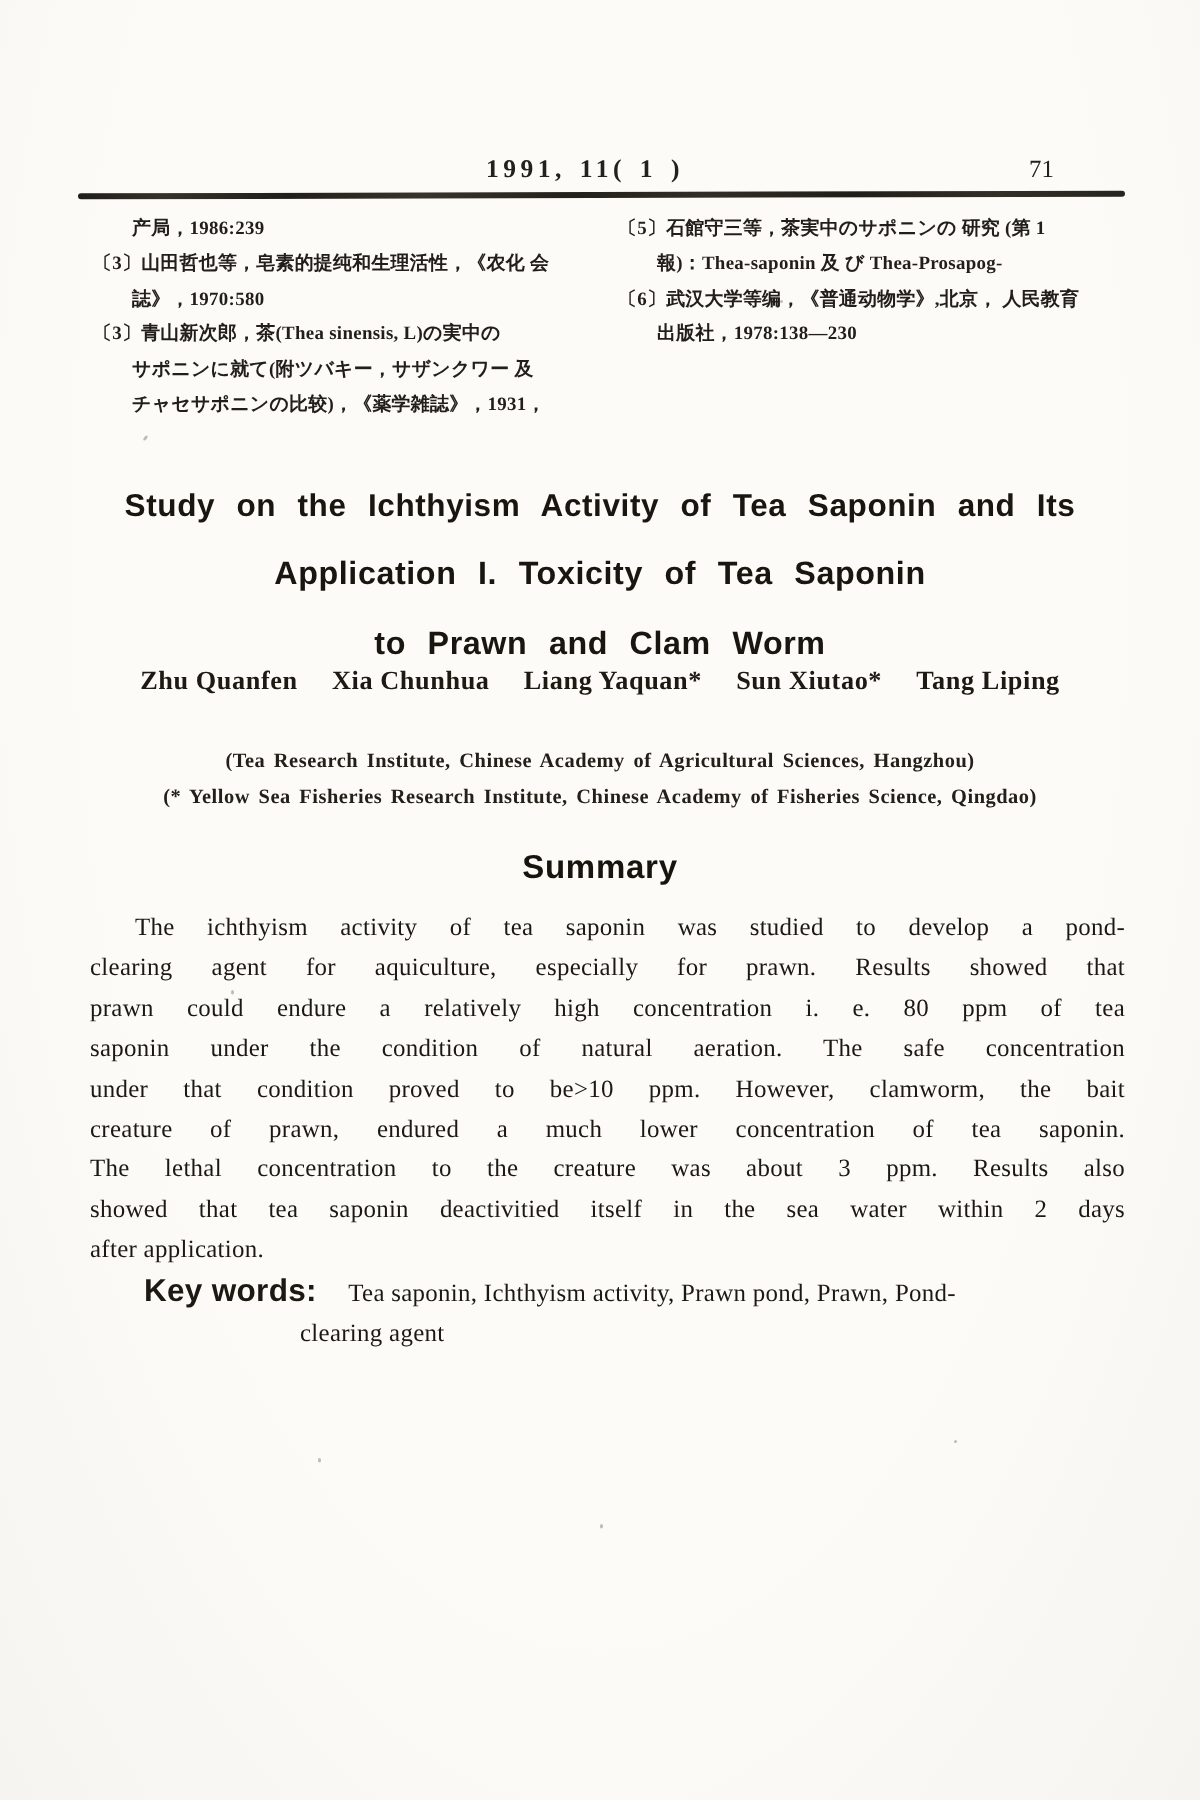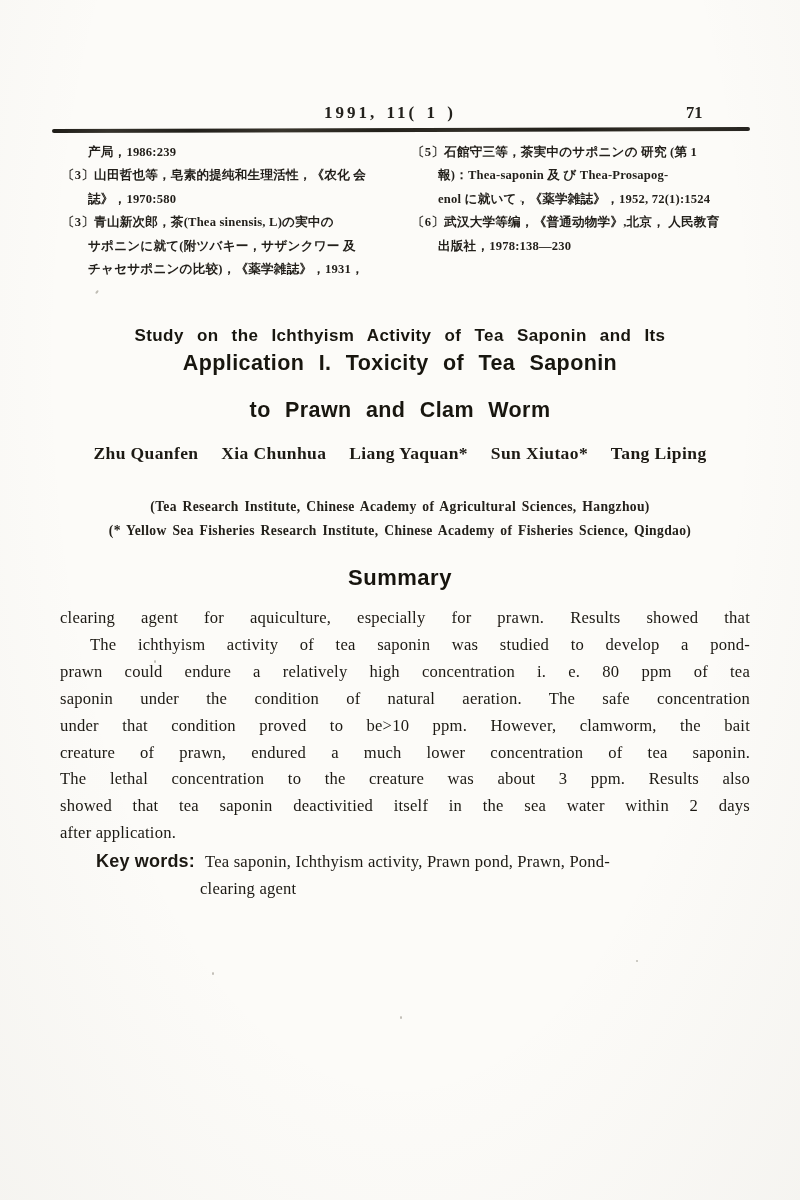--- a/index.html
+++ b/index.html
@@ -20,21 +20,21 @@
 
   
   .header-issue {
     position: absolute; top: 103px; left: 0; width: 780px;
     text-align: center;
     font-size: 17px; letter-spacing: 3px; word-spacing: 2px;
     font-weight: 600; color: #23211c;
   }
   .header-pagenum {
     position: absolute; top: 103px; left: 686px;
-    font-size: 16.5px; font-weight: 700; color: #23211c;
+    font-size: 16.5px; font-weight: 400; color: #23211c;
   }
   .header-rule {
     position: absolute; top: 128px; left: 52px; width: 698px; height: 4px;
     background: linear-gradient(90deg,
       #1f1d18 0%, #35322b 8%, #211f1a 20%, #38342c 33%,
       #23211b 47%, #312e27 60%, #201e19 74%, #343028 88%, #262420 100%);
     border-radius: 2px;
     transform: rotate(-0.15deg);
   }
 
@@ -54,21 +54,21 @@
   .ref-line.cont  { padding-left: 26px; }
   .ref-line.cont2 { padding-left: 40px; }
 
   
   .title-block {
     position: absolute; top: 326px; left: 30px; width: 740px;
     text-align: center;
     font-family: "Liberation Sans", "DejaVu Sans", sans-serif;
     font-weight: 700; color: #18160f;
   }
-  .title-line1 { font-size: 17px; letter-spacing: 0.4px; word-spacing: 8px; margin-bottom: 5px; }
+  .title-line1 { font-size: 21px; letter-spacing: 0.4px; word-spacing: 8px; margin-bottom: 20px; }
   .title-line2 { font-size: 21.5px; letter-spacing: 0.4px; word-spacing: 8px; margin-bottom: 22px; }
   .title-line3 { font-size: 21.5px; letter-spacing: 0.4px; word-spacing: 8px; }
 
   
   .authors {
     position: absolute; top: 443px; left: 30px; width: 740px;
     text-align: center; font-size: 17.5px; font-weight: 600;
     letter-spacing: 0.4px; color: #1d1a14;
   }
   .authors .author { margin: 0 9px; white-space: nowrap; }
@@ -91,22 +91,22 @@
     position: absolute; top: 605px; left: 60px; width: 690px;
     font-size: 16.6px; line-height: 26.9px; font-weight: 500;
     color: #1c1913; letter-spacing: 0.2px;
   }
   .bline { width: 100%; }
   .bline.j { text-align: justify; text-align-last: justify; }
   .bline.indent { text-indent: 30px; }
   .kw-line1 { padding-left: 36px; margin-top: 1px; }
   .kw-label {
     font-family: "Liberation Sans", "DejaVu Sans", sans-serif;
-    font-weight: 700; font-size: 18px; letter-spacing: 0.2px;
-    margin-right: 10px;
+    font-weight: 700; font-size: 21px; letter-spacing: 0.2px;
+    margin-right: 21px;
   }
   .kw-line2 { padding-left: 140px; }
 
   
   .speck { position: absolute; background: #8d887c; border-radius: 50%; opacity: 0.55; }
   .sp1 { width: 2px; height: 4px; left: 96px;  top: 290px; transform: rotate(40deg); }
   .sp2 { width: 2px; height: 2px; left: 520px; top: 200px; }
   .sp3 { width: 2px; height: 3px; left: 212px; top: 972px; }
   .sp4 { width: 2px; height: 3px; left: 400px; top: 1016px; }
   .sp5 { width: 2px; height: 2px; left: 636px; top: 960px; }
@@ -126,21 +126,20 @@
       <div class="ref-line cont">产局，1986:239</div>
       <div class="ref-line">〔3〕山田哲也等，皂素的提纯和生理活性，《农化 会</div>
       <div class="ref-line cont">誌》，1970:580</div>
       <div class="ref-line">〔3〕青山新次郎，茶(Thea sinensis, L)の実中の</div>
       <div class="ref-line cont">サポニンに就て(附ツバキー，サザンクワー 及</div>
       <div class="ref-line cont">チャセサポニンの比较)，《薬学雑誌》，1931，</div>
     </div>
     <div class="refs-col right">
       <div class="ref-line">〔5〕石館守三等，茶実中のサポニンの 研究 (第 1</div>
       <div class="ref-line cont">報)：Thea-saponin 及 び Thea-Prosapog-</div>
-      <div class="ref-line cont">enol に就いて，《薬学雑誌》，1952, 72(1):1524</div>
       <div class="ref-line">〔6〕武汉大学等编，《普通动物学》,北京， 人民教育</div>
       <div class="ref-line cont">出版社，1978:138—230</div>
     </div>
   </div>
 
   <div class="title-block">
     <div class="title-line1">Study on the Ichthyism Activity of Tea Saponin and Its</div>
     <div class="title-line2">Application I. Toxicity of Tea Saponin</div>
     <div class="title-line3">to Prawn and Clam Worm</div>
   </div>
@@ -152,22 +151,22 @@
     <span class="author">Sun Xiutao*</span>
     <span class="author">Tang Liping</span>
   </div>
 
   <div class="affil a2">(* Yellow Sea Fisheries Research Institute, Chinese Academy of Fisheries Science, Qingdao)</div>
   <div class="affil a1">(Tea Research Institute, Chinese Academy of Agricultural Sciences, Hangzhou)</div>
 
   <div class="summary-heading">Summary</div>
 
   <div class="body-text">
+    <div class="bline j indent">The ichthyism activity of tea saponin was studied to develop a pond-</div>
     <div class="bline j">clearing agent for aquiculture, especially for prawn. Results showed that</div>
-    <div class="bline j indent">The ichthyism activity of tea saponin was studied to develop a pond-</div>
     <div class="bline j">prawn could endure a relatively high concentration i. e. 80 ppm of tea</div>
     <div class="bline j">saponin under the condition of natural aeration. The safe concentration</div>
     <div class="bline j">under that condition proved to be&gt;10 ppm. However, clamworm, the bait</div>
     <div class="bline j">creature of prawn, endured a much lower concentration of tea saponin.</div>
     <div class="bline j">The lethal concentration to the creature was about 3 ppm. Results also</div>
     <div class="bline j">showed that tea saponin deactivitied itself in the sea water within 2 days</div>
     <div class="bline">after application.</div>
 
     <div class="kw-line1">
       <span class="kw-label">Key words:</span><span>Tea saponin, Ichthyism activity, Prawn pond, Prawn, Pond-</span>

